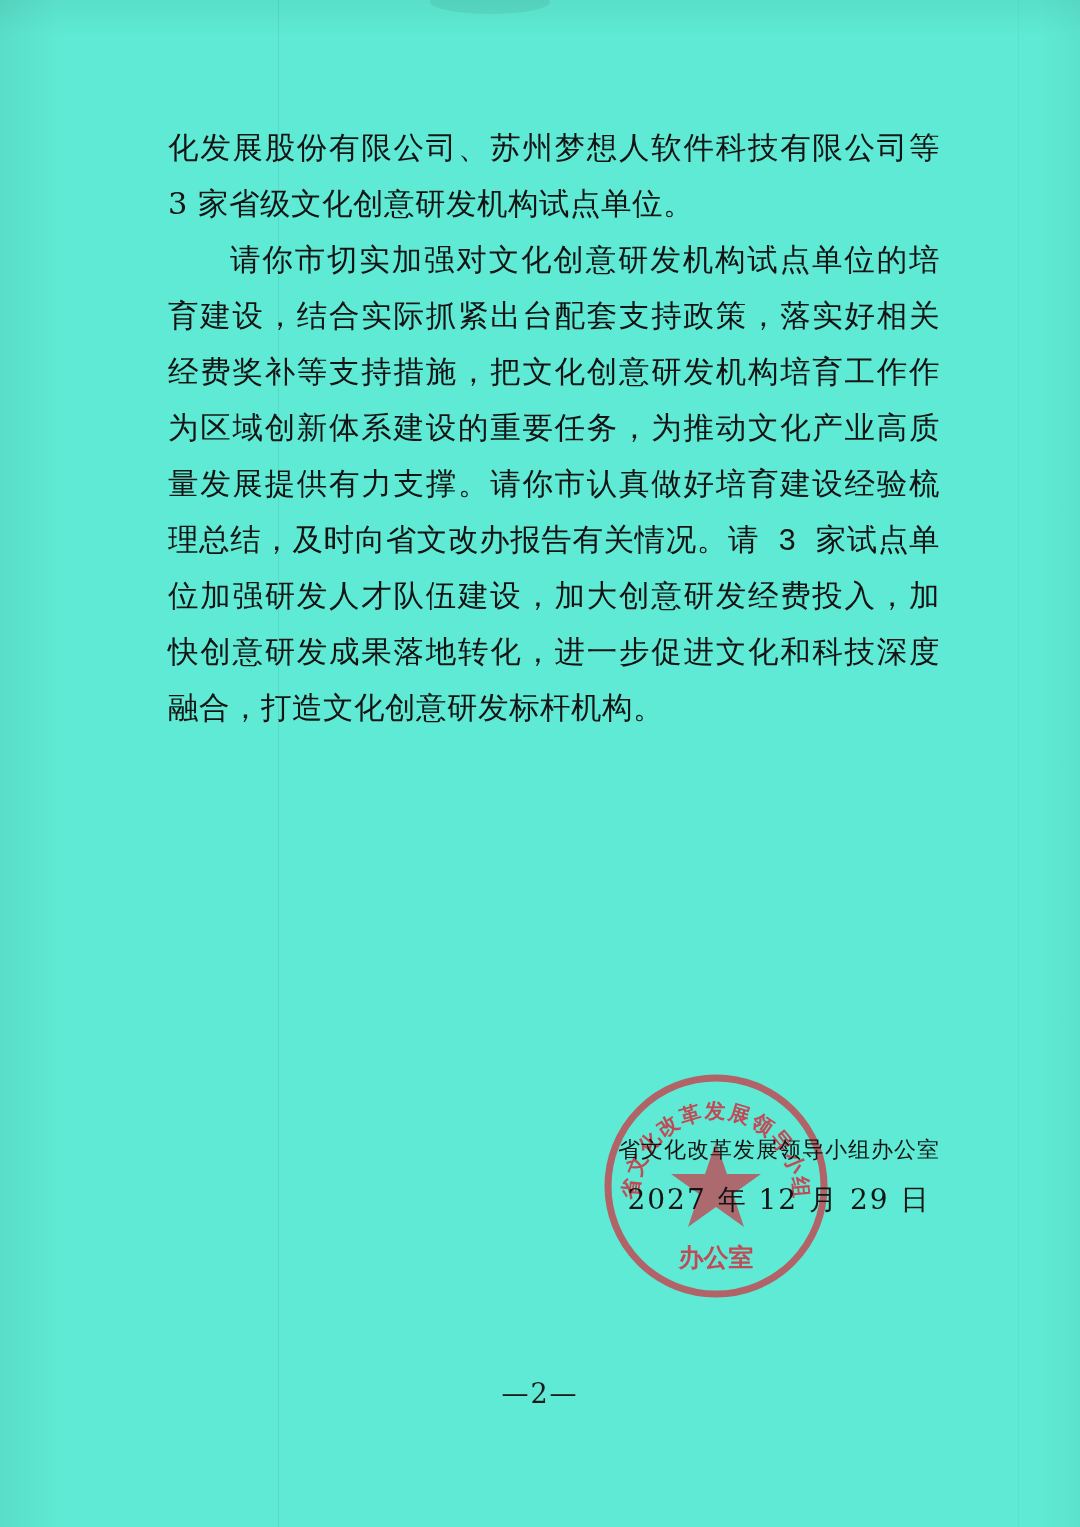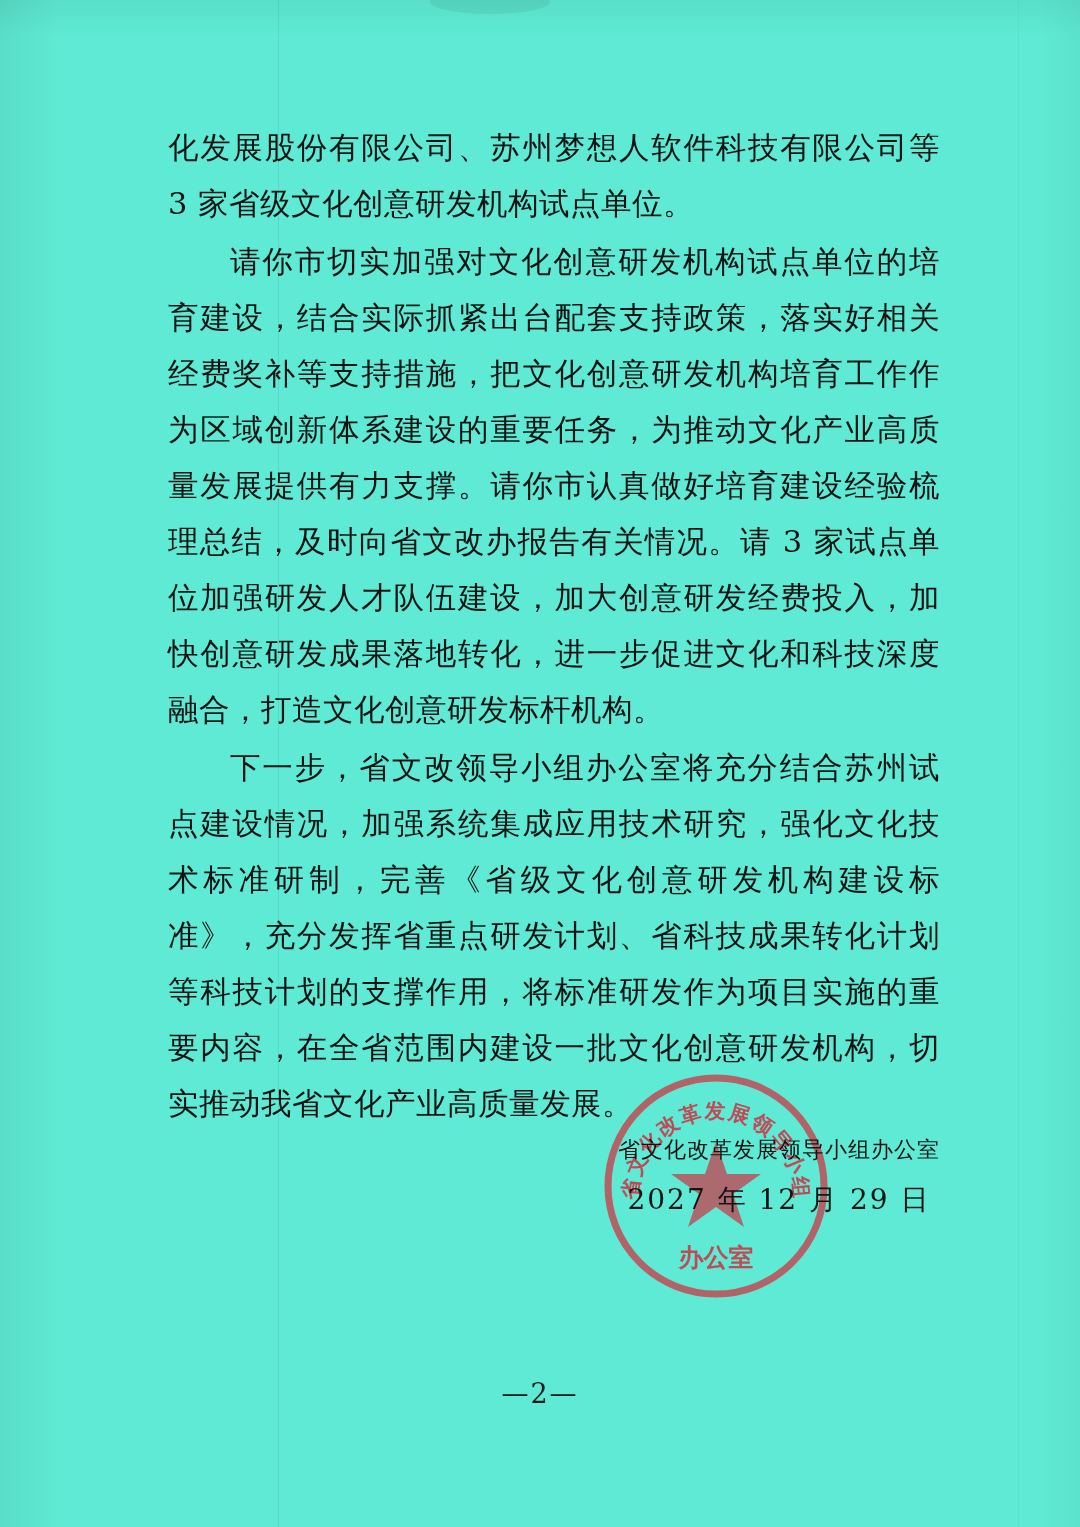--- a/index.html
+++ b/index.html
@@ -60,20 +60,21 @@
     margin: 0 0 2px 0;
     font-size: 30.5px;
     line-height: 56px;
     color: #141414;
     letter-spacing: 0.5px;
     text-align: justify;
     text-justify: inter-ideograph;
   }
   p.indent {
     text-indent: 62px;
+    font-family: Liberation Mono, monospace;
   }
   .signature-block {
     position: absolute;
     right: 140px;
     top: 1125px;
     text-align: center;
     z-index: 3;
   }
   .sig-line {
     font-size: 22px;
@@ -139,21 +140,20 @@
 
   <div class="scan-top"></div>
   <div class="fold-line" style="left:278px;"></div>
   <div class="fold-line" style="left:1018px; opacity:0.5;"></div>
 
   <div class="smudge" style="left:430px; top:-10px; width:120px; height:24px; background:rgba(0,0,0,0.06);"></div>
 
   <div class="body-area">
     <p class="para">化发展股份有限公司、苏州梦想人软件科技有限公司等 3 家省级文化创意研发机构试点单位。</p>
     <p class="para indent">请你市切实加强对文化创意研发机构试点单位的培育建设，结合实际抓紧出台配套支持政策，落实好相关经费奖补等支持措施，把文化创意研发机构培育工作作为区域创新体系建设的重要任务，为推动文化产业高质量发展提供有力支撑。请你市认真做好培育建设经验梳理总结，及时向省文改办报告有关情况。请 3 家试点单位加强研发人才队伍建设，加大创意研发经费投入，加快创意研发成果落地转化，进一步促进文化和科技深度融合，打造文化创意研发标杆机构。</p>
-    <p class="para indent">下一步，省文改领导小组办公室将充分结合苏州试点建设情况，加强系统集成应用技术研究，强化文化技术标准研制，完善《省级文化创意研发机构建设标准》，充分发挥省重点研发计划、省科技成果转化计划等科技计划的支撑作用，将标准研发作为项目实施的重要内容，在全省范围内建设一批文化创意研发机构，切实推动我省文化产业高质量发展。</p>
   </div>
 
   <div class="seal">
     <svg width="232" height="232" viewBox="0 0 232 232" xmlns="http://www.w3.org/2000/svg">
       <circle cx="116" cy="116" r="108" fill="none" stroke="#d6283a" stroke-width="7" opacity="0.85"></circle>
       <path id="arcpath" d="M 38 126 A 78 78 0 0 1 194 126" fill="none" stroke="none"></path>
       <text class="seal-text">
         <textPath href="#arcpath" startOffset="50%" text-anchor="middle">省文化改革发展领导小组</textPath>
       </text>
       <path d="M116 72 L127 104 L161 104 L133 124 L144 157 L116 137 L88 157 L99 124 L71 104 L105 104 Z" fill="#d6283a" opacity="0.8"></path>

